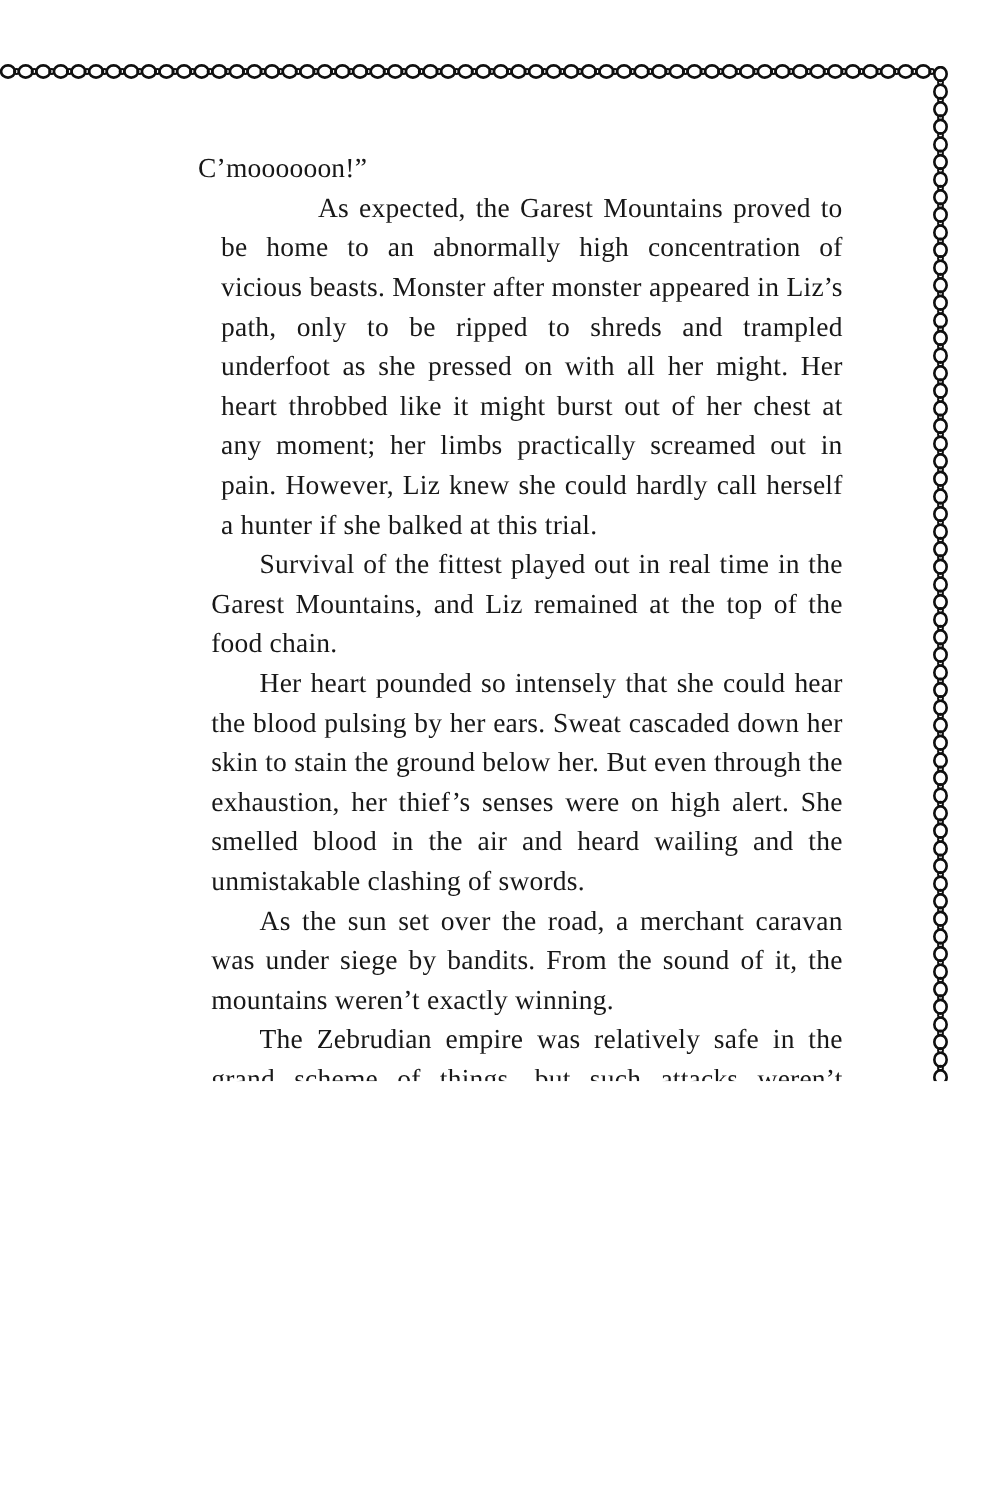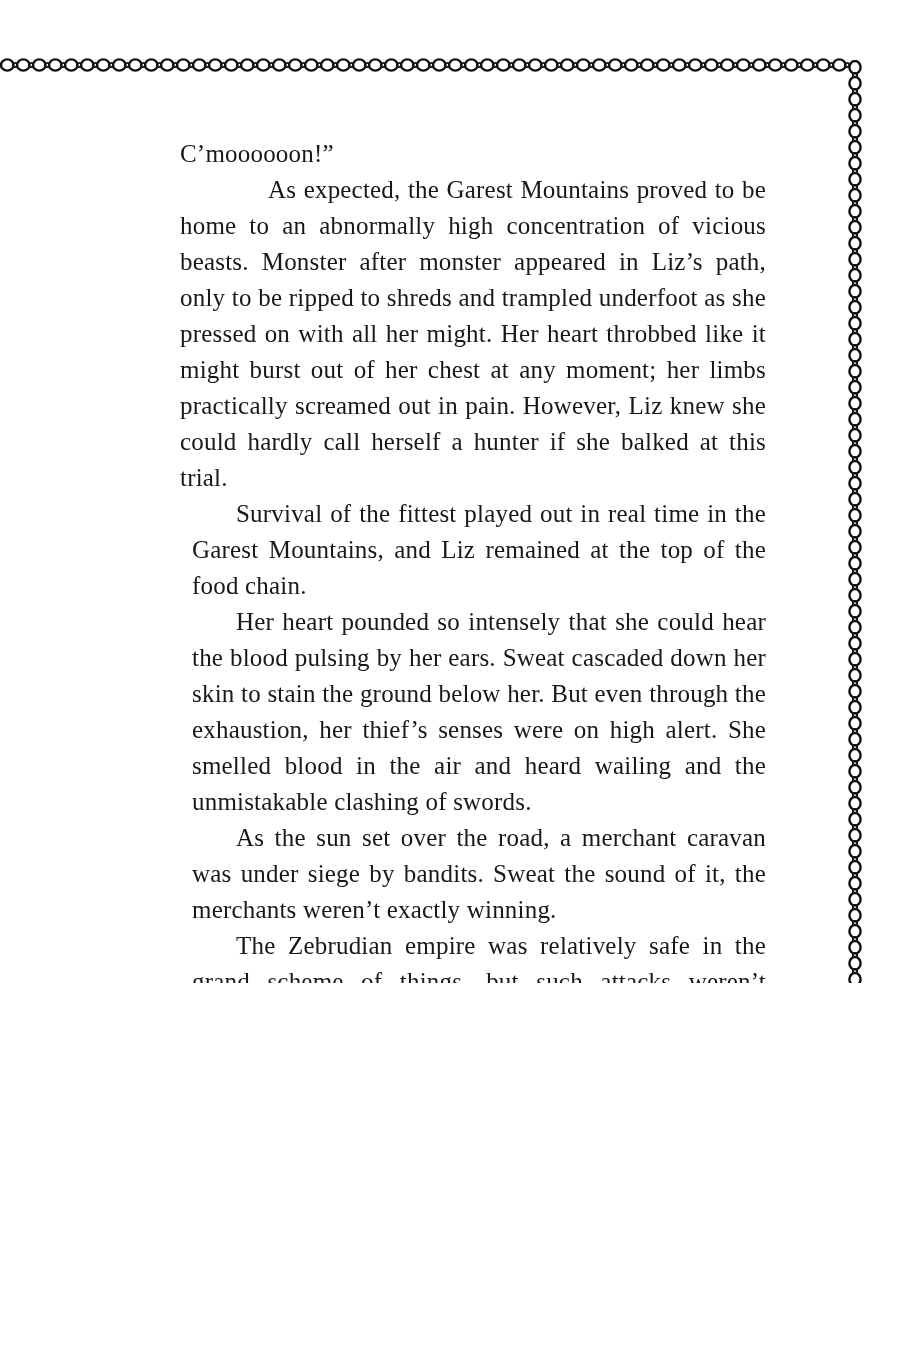--- a/index.html
+++ b/index.html
@@ -29,21 +29,21 @@
     top: 136px;
     width: 586px;
     color: #181818;
     font-size: 25px;
     line-height: 36px;
     text-align: justify;
     letter-spacing: 0.2px;
   }
   .text-block p { margin: 0; padding: 0; }
   p.indent-none  { text-indent: 0; }
-  p.indent-large { text-indent: 88px; }
+  p.indent-large { text-indent: 88px; margin-left: 21px; }
   p.indent       { text-indent: 44px; margin-left: 12px; }
 </style>
 </head>
 <body>
 
 <div class="page">
 
   <svg class="chain chain-top" width="862" height="22">
       <ellipse cx="7.3" cy="11" rx="6.3" ry="5.6" fill="none" stroke="#101010" stroke-width="2.4"></ellipse>
       <circle cx="15" cy="11" r="2.2" fill="none" stroke="#101010" stroke-width="1.8"></circle>
@@ -418,17 +418,17 @@
   <svg class="chain ornaments" width="88" height="70">
     <ellipse cx="43" cy="18" rx="7" ry="12" fill="#101010"></ellipse>
     <ellipse cx="20" cy="47" rx="12" ry="7.5" fill="#101010"></ellipse>
   </svg>
 
   <div class="text-block">
     <p class="indent-none">C’moooooon!”</p>
     <p class="indent-large">As expected, the Garest Mountains proved to be home to an abnormally high concentration of vicious beasts. Monster after monster appeared in Liz’s path, only to be ripped to shreds and trampled underfoot as she pressed on with all her might. Her heart throbbed like it might burst out of her chest at any moment; her limbs practically screamed out in pain. However, Liz knew she could hardly call herself a hunter if she balked at this trial.</p>
     <p class="indent">Survival of the fittest played out in real time in the Garest Mountains, and Liz remained at the top of the food chain.</p>
     <p class="indent">Her heart pounded so intensely that she could hear the blood pulsing by her ears. Sweat cascaded down her skin to stain the ground below her. But even through the exhaustion, her thief’s senses were on high alert. She smelled blood in the air and heard wailing and the unmistakable clashing of swords.</p>
-    <p class="indent">As the sun set over the road, a merchant caravan was under siege by bandits. Sweat the sound of it, the merchants weren’t exactly winning.</p>
+    <p class="indent">As the sun set over the road, a merchant caravan was under siege by bandits. From the sound of it, the mountains weren’t exactly winning.</p>
     <p class="indent">The Zebrudian empire was relatively safe in the grand scheme of things, but such attacks weren’t especially rare. The bandits, with numbers on knew side, were emboldened enough to strike at the</p>
   </div>
 
 </div>
 
 </body></html>

